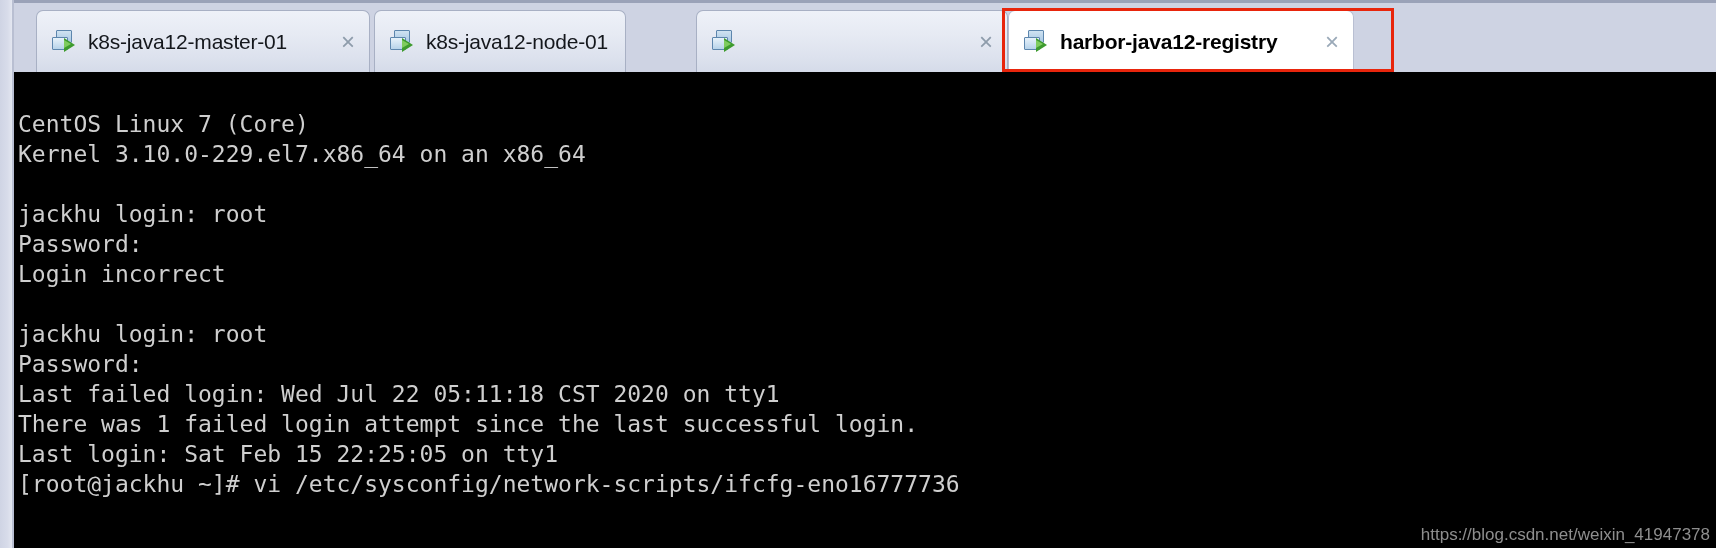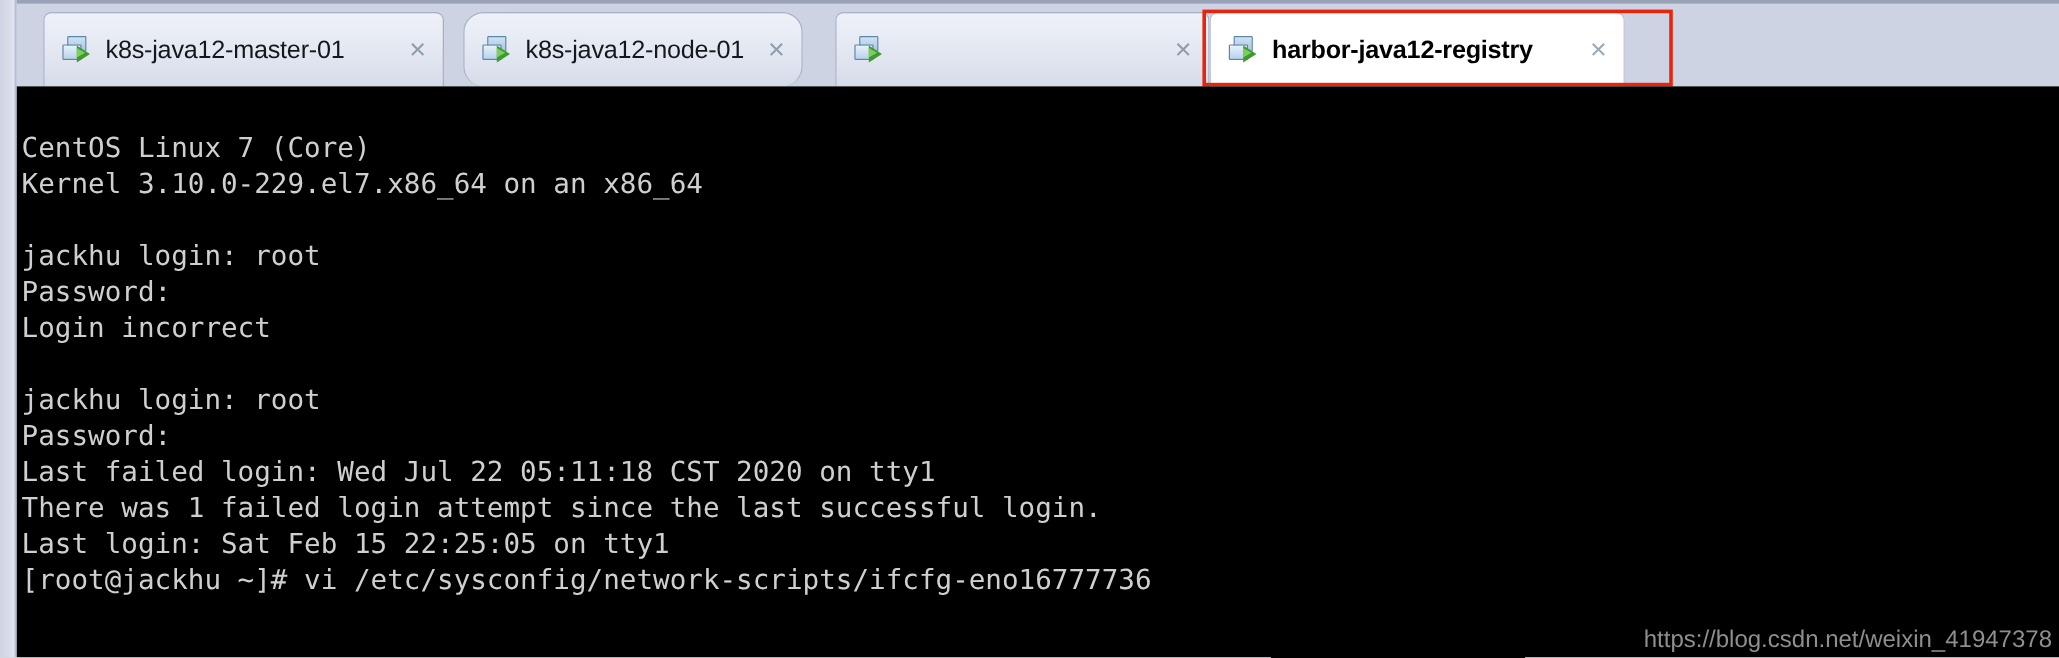--- a/index.html
+++ b/index.html
@@ -180,21 +180,21 @@
     font-size: 23px;
     line-height: 30px;
     color: #cfcfcf;
     white-space: pre;
     letter-spacing: 0px;
   }
   .watermark {
     position: absolute;
     right: 6px;
     bottom: 3px;
-    font-size: 20px;
+    font-size: 17px;
     color: #8e8e8e;
     font-family: "Liberation Sans", sans-serif;
     white-space: nowrap;
   }
 </style>
 </head>
 <body>
 
 <div id="app">
 
@@ -208,21 +208,21 @@
       <span class="tab-icon">
         <span class="sq-back"></span>
           <span class="sq-front"></span>
         <span class="play"></span>
           <span class="play-hi"></span>
       </span>
       <span class="tab-label">k8s-java12-master-01</span>
       <span class="tab-close">×</span>
     </div>
 
-    <div class="tab inactive" style="left:372px; width:283px;border-radius:17px;">
+    <div class="tab inactive" style="left:360px; width:252px;">
       <span class="tab-icon">
         <span class="sq-back"></span>
           <span class="sq-front"></span>
         <span class="play"></span>
           <span class="play-hi"></span>
       </span>
       <span class="tab-label">k8s-java12-node-01</span>
       <span class="tab-close">×</span>
     </div>
 

